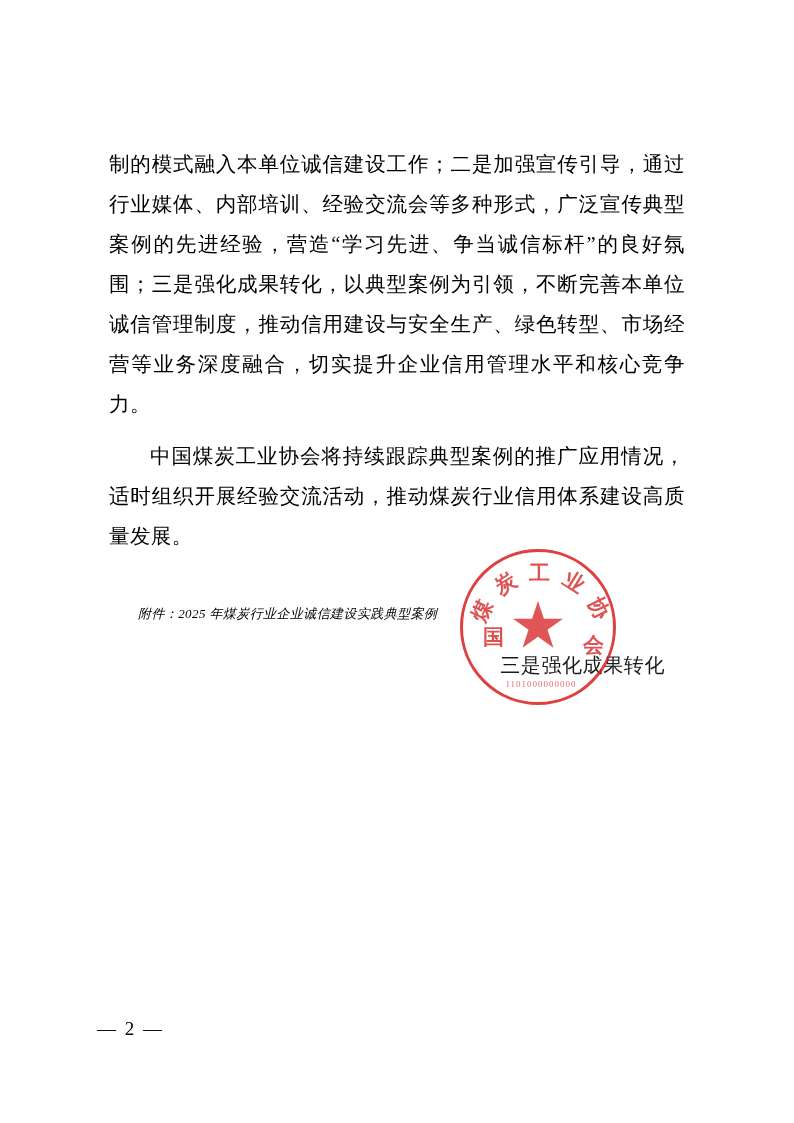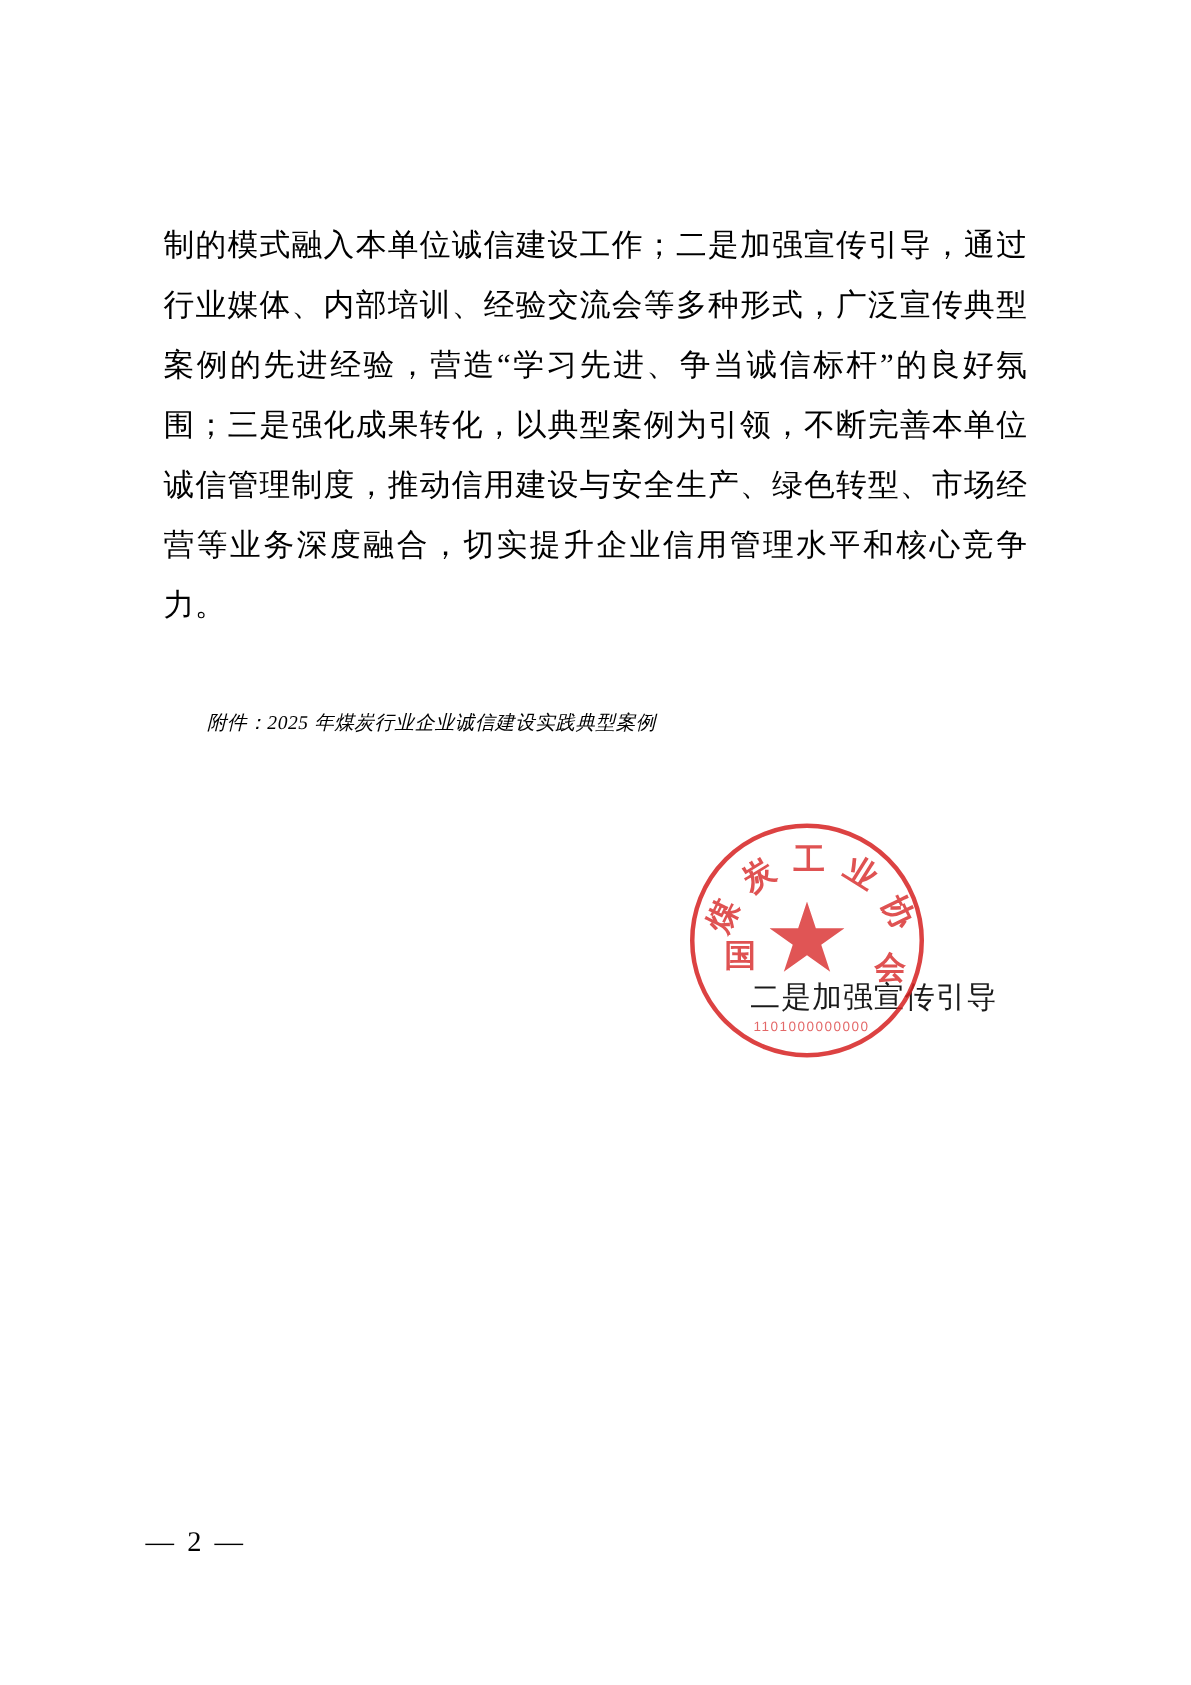--- a/index.html
+++ b/index.html
@@ -114,38 +114,39 @@
   .seal-bottom-text {
     position: absolute;
     left: 0;
     bottom: 13px;
     width: 156px;
     text-align: center;
     font-size: 9px;
     color: #d72424;
     letter-spacing: 1px;
     opacity: 0.8;
-    font-family: Liberation Sans, sans-serif;
+    font-family: Liberation Serif, serif;
   }
   .page-number {
     position: absolute;
     left: 97px;
     top: 1018px;
     font-size: 19px;
     letter-spacing: 2px;
     color: #000;
   }
 </style>
 </head>
 <body>
 
 <div class="page">
 
   <div class="content">
     <p class="para">制的模式融入本单位诚信建设工作；二是加强宣传引导，通过行业媒体、内部培训、经验交流会等多种形式，广泛宣传典型案例的先进经验，营造“学习先进、争当诚信标杆”的良好氛围；三是强化成果转化，以典型案例为引领，不断完善本单位诚信管理制度，推动信用建设与安全生产、绿色转型、市场经营等业务深度融合，切实提升企业信用管理水平和核心竞争力。</p>
+    <p class="para indent">中国煤炭工业协会将持续跟踪典型案例的推广应用情况，适时组织开展经验交流活动，推动煤炭行业信用体系建设高质量发展。</p>
     <div class="attachment">附件：2025 年煤炭行业企业诚信建设实践典型案例</div>
   </div>
 
   <div class="signature-block">
 
     <div class="seal">
       <div class="seal-inner">
         <svg class="seal-arc" viewBox="0 0 156 156">
           <defs>
             <path id="arcpath" d="M 20,86 A 58,58 0 0 1 136,86" fill="none"></path>
@@ -155,20 +156,20 @@
           </text>
           <text x="20" y="92" font-size="19" font-weight="bold" fill="#d72424" font-family="Liberation Serif, serif" opacity="0.92">国</text>
           <text x="120" y="100" font-size="19" font-weight="bold" fill="#d72424" font-family="Liberation Serif, serif" opacity="0.92">会</text>
         </svg>
         <div class="seal-star"></div>
         <div class="seal-bottom-text">1101000000000</div>
       </div>
     </div>
 
     <div class="sign-lines">
-      <div>二是加强宣传引导</div>
+      <div>三是强化成果转化</div>
     </div>
 
   </div>
 
   <div class="page-number">— 2 —</div>
 
 </div>
 
 </body></html>

